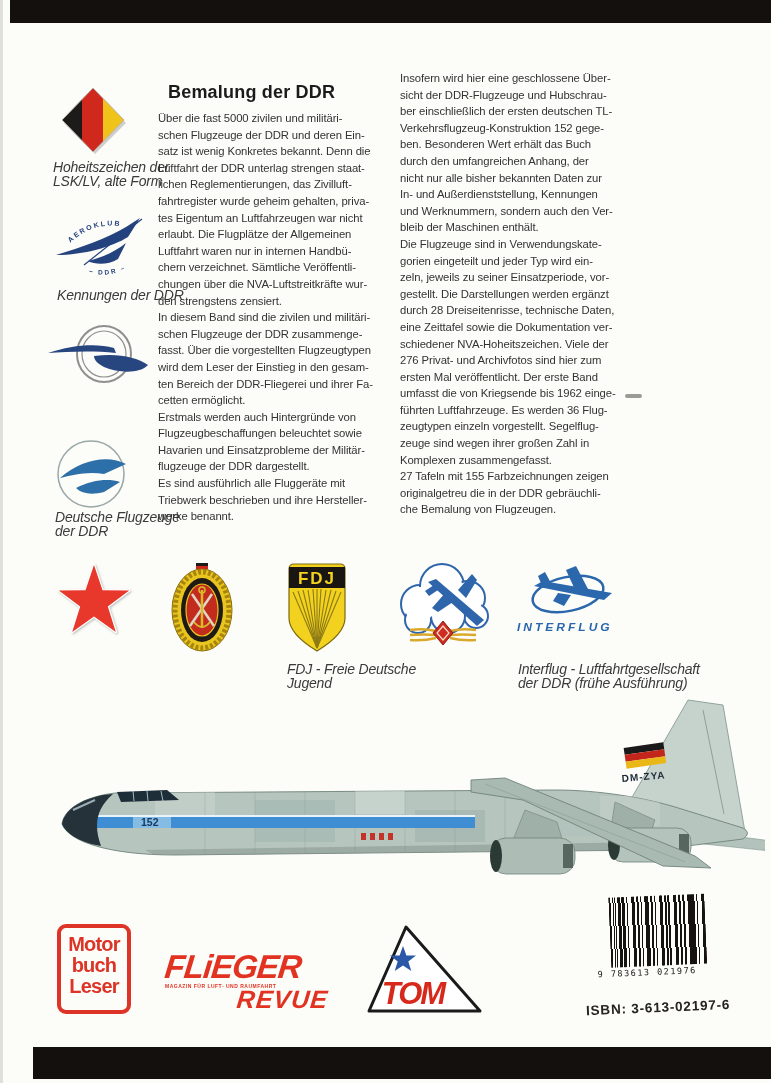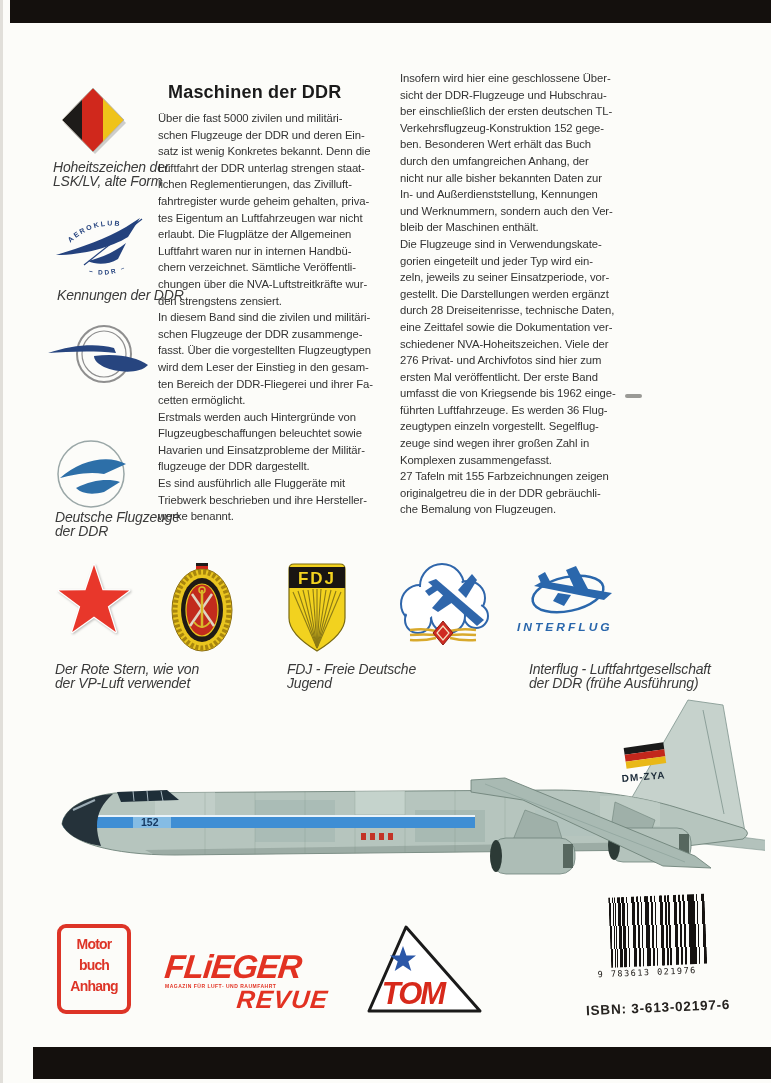--- a/index.html
+++ b/index.html
@@ -6,21 +6,21 @@
   #page{position:relative;width:771px;height:1083px;background:#fcfcf9;overflow:hidden;
         font-family:"Liberation Sans",sans-serif;color:#333;}
   .abs{position:absolute;}
   .lines{white-space:pre;}
   .scanbar{background:#14100d;}
   .edge-line{background:#d9d7d2;opacity:.8;}
   .title{font-size:18px;font-weight:bold;color:#1b1b1b;letter-spacing:.2px;}
   .bodycol{font-size:11.3px;line-height:16.6px;color:#333;letter-spacing:-.1px;}
   .caption{font-size:14px;line-height:14px;color:#3a3a3a;letter-spacing:-.2px;font-style:italic;}
   .motorbuch{width:66px;height:76px;border:4px solid #dd3427;border-radius:9px;
-             color:#dd3427;font-weight:bold;font-size:14px;line-height:21px;
+             color:#dd3427;font-weight:bold;font-size:20px;line-height:21px;
              text-align:center;padding-top:6px;letter-spacing:-.8px;}
   .flieger{color:#e23222;font-weight:bold;font-style:italic;font-size:33px;
            letter-spacing:-1px;transform:skewX(-6deg);}
   .flieger-tag{color:#e23222;font-size:5px;letter-spacing:.5px;font-weight:bold;width:120px;
                white-space:nowrap;overflow:hidden;}
   .revue{color:#e23222;font-weight:bold;font-style:italic;font-size:25px;letter-spacing:1px;
          transform:skewX(-6deg);}
   .interflug-word{color:#2a67ac;font-weight:bold;font-style:italic;font-size:12px;
                   letter-spacing:3px;transform:scaleY(.95);}
   .bars{width:96px;height:70px;background-color:#faf9f6;background:
@@ -82,21 +82,21 @@
   </svg>
 
   <svg class="abs" style="left:54px;top:438px;" width="76" height="72" viewBox="0 0 76 72">
     <circle cx="37" cy="36" r="33" fill="none" stroke="#9aa7a7" stroke-width="1.5"></circle>
     <path d="M 6 40 C 26 22 54 16 72 26 L 50 36 C 34 33 18 37 6 40 Z" fill="#2d6fa8"></path>
     <path d="M 22 50 C 38 42 54 40 66 44 L 50 54 C 38 57 28 56 22 50 Z" fill="#2d6fa8"></path>
   </svg>
   <div class="abs caption lines" style="left:55px;top:510px;">Deutsche Flugzeuge
 der DDR</div>
 
-  <div class="abs title" style="left:168px;top:82px;">Maschinen der DDR</div>
+  <div class="abs title" style="left:168px;top:82px;">Bemalung der DDR</div>
   <div class="abs bodycol lines" style="left:158px;top:110px;width:245px;">Über die fast 5000 zivilen und militäri-
 schen Flugzeuge der DDR und deren Ein-
 satz ist wenig Konkretes bekannt. Denn die
 Luftfahrt der DDR unterlag strengen staat-
 lichen Reglementierungen, das Zivilluft-
 fahrtregister wurde geheim gehalten, priva-
 tes Eigentum an Luftfahrzeugen war nicht
 erlaubt. Die Flugplätze der Allgemeinen
 Luftfahrt waren nur in internen Handbü-
 chern verzeichnet. Sämtliche Veröffentli-
@@ -139,22 +139,20 @@
 zeugtypen einzeln vorgestellt. Segelflug-
 zeuge sind wegen ihrer großen Zahl in
 Komplexen zusammengefasst.
 27 Tafeln mit 155 Farbzeichnungen zeigen
 originalgetreu die in der DDR gebräuchli-
 che Bemalung von Flugzeugen.</div>
 
   <svg class="abs" style="left:56px;top:564px;filter:drop-shadow(1px 1px 1px rgba(0,0,0,.25));" width="76" height="78" viewBox="0 0 76 78">
     <path d="M38 1 L46.5 26.3 L73.2 26.6 L51.8 42.5 L59.8 67.9 L38 52.5 L16.2 67.9 L24.2 42.5 L2.8 26.6 L29.5 26.3 Z" fill="#e8372b" stroke="#ffffff" stroke-width="2.5" paint-order="stroke" stroke-linejoin="round"></path>
   </svg>
-  <div class="abs caption lines" style="left:55px;top:662px;">Der Rote Stern, wie von
-der VP-Luft verwendet</div>
 
   <svg class="abs" style="left:170px;top:562px;" width="64" height="90" viewBox="0 0 64 90">
     <rect x="26" y="1" width="12" height="9" fill="#1d1b19"></rect>
       <rect x="26" y="4" width="12" height="3" fill="#d0281c"></rect>
       <rect x="26" y="7" width="12" height="3" fill="#efc31a"></rect>
     <ellipse cx="32" cy="48" rx="30" ry="41" fill="#e9c51f" stroke="#8a6d12" stroke-width="1"></ellipse>
     <ellipse cx="32" cy="48" rx="27" ry="38" fill="none" stroke="#a8860e" stroke-width="5" stroke-dasharray="3,2"></ellipse>
     <ellipse cx="32" cy="48" rx="21" ry="32" fill="#1f1a14"></ellipse>
     <ellipse cx="32" cy="48" rx="16" ry="26" fill="#c22b1d" stroke="#e9c51f" stroke-width="1.2"></ellipse>
     <line x1="22" y1="32" x2="44" y2="64" stroke="#ded5c2" stroke-width="2.5"></line>
@@ -223,21 +221,21 @@
   <svg class="abs" style="left:516px;top:562px;" width="112" height="58" viewBox="0 0 112 58">
     <ellipse cx="52" cy="32" rx="36" ry="17" fill="none" stroke="#2a67ac" stroke-width="2.5" transform="rotate(-12 52 32)"></ellipse>
     <g fill="#2a67ac">
       <polygon points="18,24 27,19 96,31 88,38"></polygon>
       <polygon points="50,8 60,4 72,27 60,30"></polygon>
       <polygon points="22,14 29,10 36,23 27,26"></polygon>
       <polygon points="42,31 55,33 48,44 37,39"></polygon>
     </g>
   </svg>
   <div class="abs interflug-word" style="left:517px;top:620px;">INTERFLUG</div>
-  <div class="abs caption lines" style="left:529px;top:662px;width:150px;">Interflug - Luftfahrtgesellschaft
+  <div class="abs caption lines" style="left:518px;top:662px;width:150px;">Interflug - Luftfahrtgesellschaft
 der DDR (frühe Ausführung)</div>
 
   <svg class="abs" style="left:55px;top:692px;" width="710" height="196" viewBox="0 0 710 196">
     <defs>
       <clipPath id="fusClip">
         <path d="M 7 132 C 9 117 28 105 60 101 L 500 98 C 545 98 590 106 620 115 L 688 136 Q 697 141 688 147 L 600 158 L 120 163 C 55 163 14 150 7 132 Z"></path>
       </clipPath>
     </defs>
 
     <path d="M 572 114 L 633 8 L 668 13 L 690 140 L 612 122 Z" fill="#c6d2cc" stroke="#7e938d" stroke-width="0.8"></path>
@@ -302,21 +300,21 @@
     <ellipse cx="559" cy="153" rx="6" ry="15" fill="#2c3a36"></ellipse>
     <rect x="624" y="142" width="10" height="22" fill="#57675f"></rect>
 
     <path d="M 416 88 L 450 86 L 640 164 L 656 176 L 608 174 L 468 108 L 416 100 Z" fill="#a9bab3" stroke="#6f837b" stroke-width="0.9"></path>
     <line x1="430" y1="92" x2="630" y2="170" stroke="#8da29b" stroke-width="1" opacity=".7"></line>
   </svg>
 
   <div class="abs motorbuch" style="left:57px;top:924px;">
     <div>Motor</div>
     <div>buch</div>
-    <div>Anhang</div>
+    <div>Leser</div>
   </div>
 
   <div class="abs" style="left:165px;top:948px;width:175px;">
     <div class="flieger">FLiEGER</div>
     <div class="flieger-tag" style="margin-top:-3px;">MAGAZIN FÜR LUFT- UND RAUMFAHRT</div>
     <div class="revue" style="margin-left:72px;margin-top:-4px;">REVUE</div>
   </div>
 
   <svg class="abs" style="left:366px;top:922px;" width="118" height="95" viewBox="0 0 118 95">
     <polygon points="40,5 114,89 3,89" fill="#ffffff" stroke="#1a1a1a" stroke-width="3" stroke-linejoin="round"></polygon>

